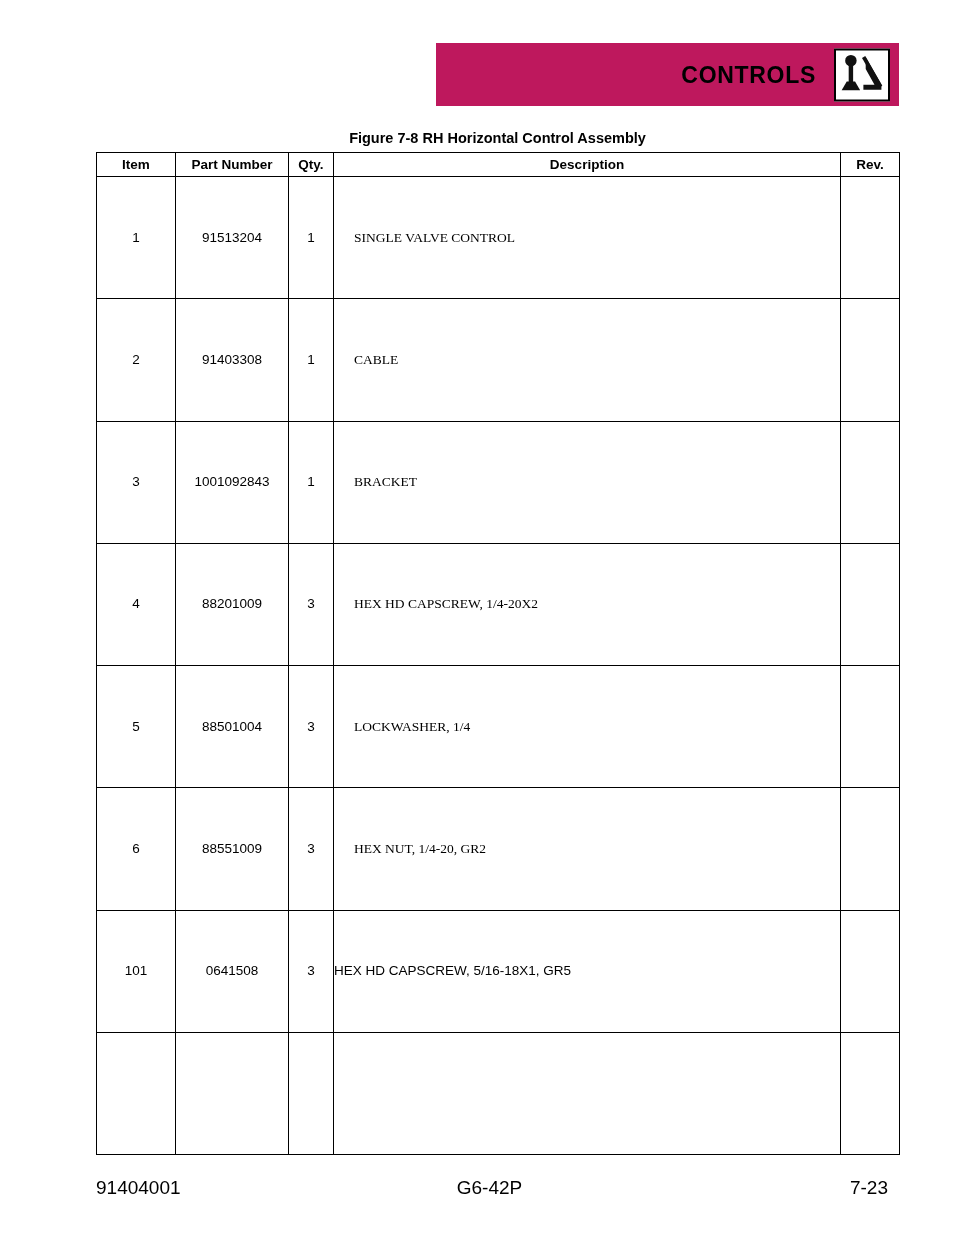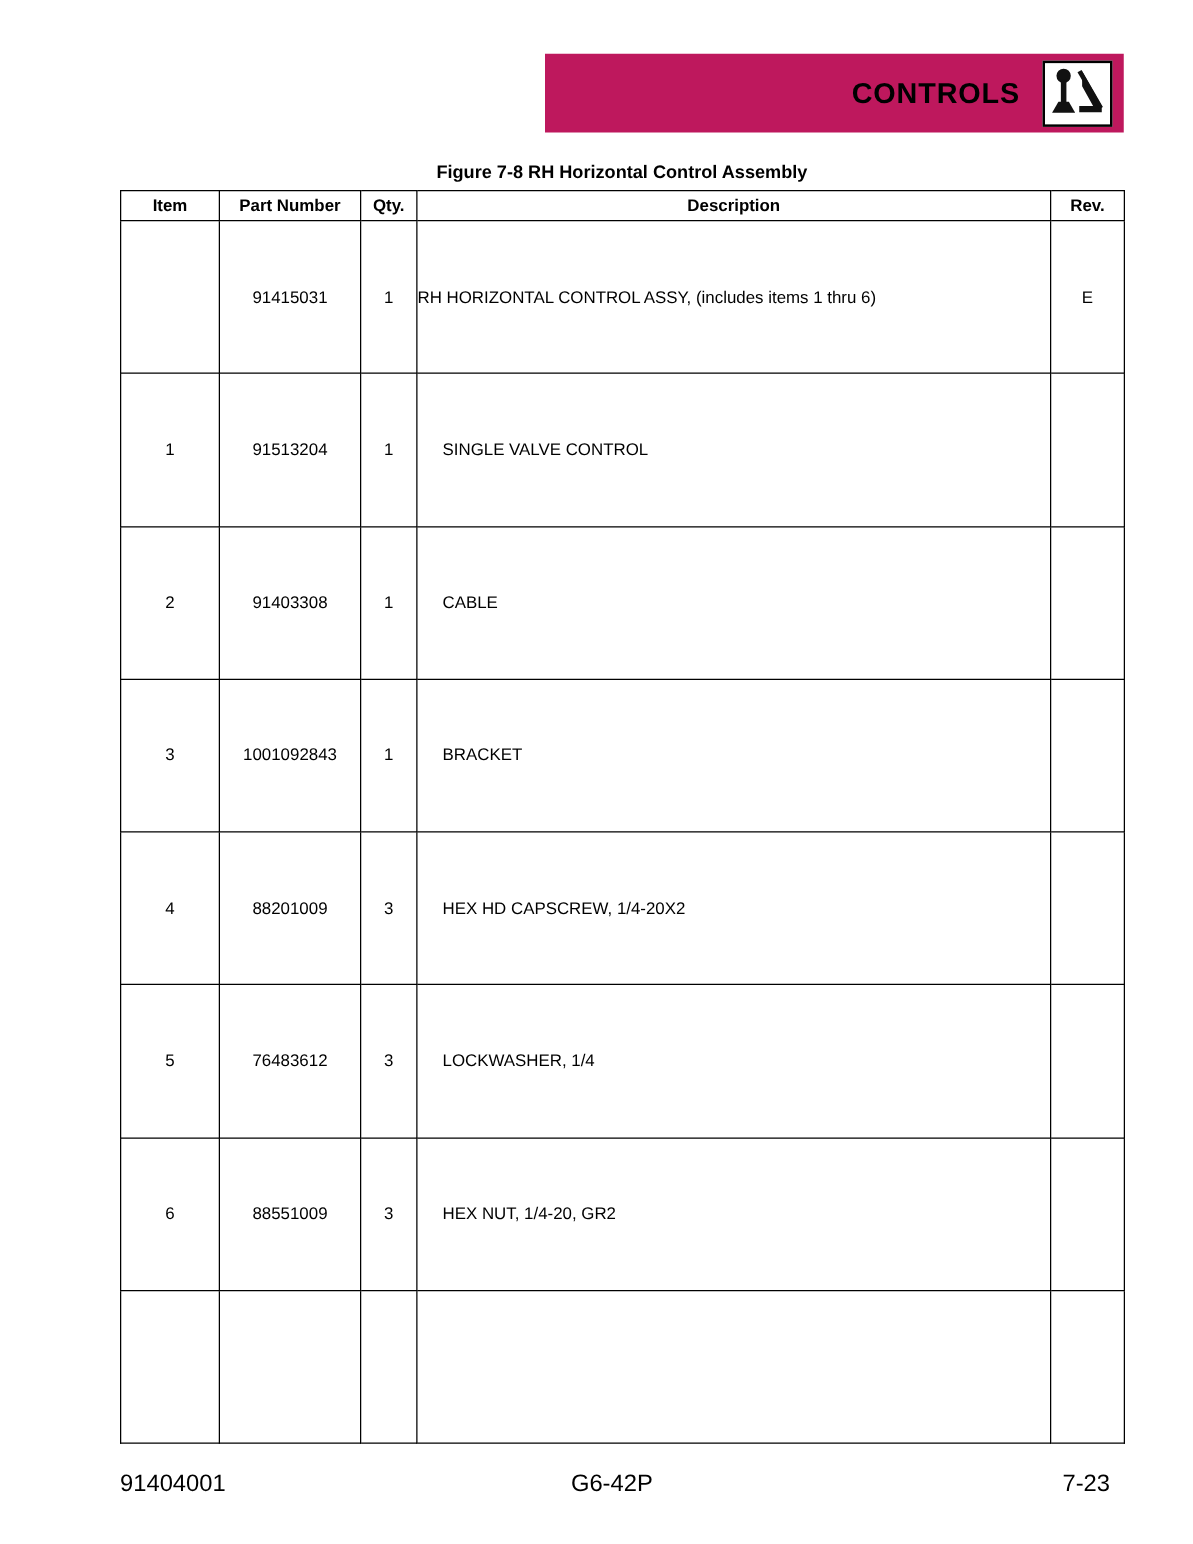--- a/index.html
+++ b/index.html
@@ -102,21 +102,21 @@
   col.c-item   { width: 79px; }
   col.c-part   { width: 113px; }
   col.c-qty    { width: 45px; }
   col.c-desc   { width: 507px; }
   col.c-rev    { width: 59px; }
 
   td.cell-item { text-align: center; }
   td.cell-part { text-align: center; }
   td.cell-qty  { text-align: center; }
   td.cell-desc { text-align: left; padding-left: 6px; }
-  td.cell-desc.indent { padding-left: 20px; }
+  td.cell-desc.indent { padding-left: 20px; font-family: Liberation Serif, serif; }
   td.cell-rev  { text-align: center; }
 
   
   tr.filler-row td { height: auto; }
 
   
   #page-footer {
     position: absolute;
     left: 96px;
     top: 1177px;
@@ -176,27 +176,20 @@
       <tr>
         <th>Item</th>
         <th>Part Number</th>
         <th>Qty.</th>
         <th>Description</th>
         <th>Rev.</th>
       </tr>
     </thead>
     <tbody id="parts-table-body">
         <tr>
-          <td class="cell-item"></td>
-          <td class="cell-part">91415031</td>
-          <td class="cell-qty">1</td>
-          <td class="cell-desc">RH HORIZONTAL CONTROL ASSY, (includes items 1 thru 6)</td>
-          <td class="cell-rev">E</td>
-        </tr>
-        <tr>
           <td class="cell-item">1</td>
           <td class="cell-part">91513204</td>
           <td class="cell-qty">1</td>
           <td class="cell-desc indent">SINGLE VALVE CONTROL</td>
           <td class="cell-rev"></td>
         </tr>
         <tr>
           <td class="cell-item">2</td>
           <td class="cell-part">91403308</td>
           <td class="cell-qty">1</td>
@@ -212,30 +205,37 @@
         </tr>
         <tr>
           <td class="cell-item">4</td>
           <td class="cell-part">88201009</td>
           <td class="cell-qty">3</td>
           <td class="cell-desc indent">HEX HD CAPSCREW, 1/4-20X2</td>
           <td class="cell-rev"></td>
         </tr>
         <tr>
           <td class="cell-item">5</td>
-          <td class="cell-part">76483612</td>
+          <td class="cell-part">88501004</td>
           <td class="cell-qty">3</td>
           <td class="cell-desc indent">LOCKWASHER, 1/4</td>
           <td class="cell-rev"></td>
         </tr>
         <tr>
           <td class="cell-item">6</td>
           <td class="cell-part">88551009</td>
           <td class="cell-qty">3</td>
           <td class="cell-desc indent">HEX NUT, 1/4-20, GR2</td>
+          <td class="cell-rev"></td>
+        </tr>
+        <tr>
+          <td class="cell-item">101</td>
+          <td class="cell-part">0641508</td>
+          <td class="cell-qty">3</td>
+          <td class="cell-desc">HEX HD CAPSCREW, 5/16-18X1, GR5</td>
           <td class="cell-rev"></td>
         </tr>
         <tr class="filler-row">
           <td>&nbsp;</td>
           <td>&nbsp;</td>
           <td>&nbsp;</td>
           <td>&nbsp;</td>
           <td>&nbsp;</td>
         </tr>
       </tbody>

